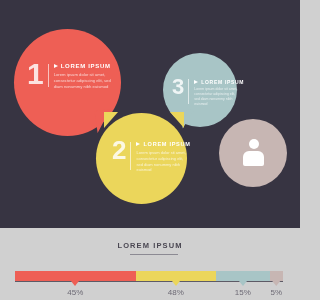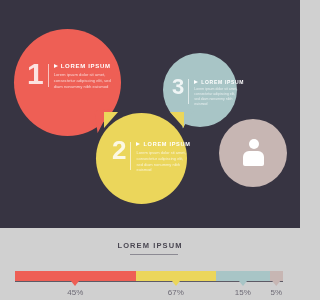--- a/index.html
+++ b/index.html
@@ -356,21 +356,21 @@
       <div class="baseline"></div>
     </div>
 
     <div class="markers">
         <div class="marker" style="left: 22.5%;">
           <div class="marker-arrow" style="border-top: 5px solid rgb(238, 95, 85);"></div>
           <div class="marker-label">45%</div>
         </div>
         <div class="marker" style="left: 60%;">
           <div class="marker-arrow" style="border-top: 5px solid rgb(235, 214, 91);"></div>
-          <div class="marker-label">67%</div>
+          <div class="marker-label">48%</div>
         </div>
         <div class="marker" style="left: 85%;">
           <div class="marker-arrow" style="border-top: 5px solid rgb(168, 197, 198);"></div>
           <div class="marker-label">15%</div>
         </div>
         <div class="marker" style="left: 97.5%;">
           <div class="marker-arrow" style="border-top: 5px solid rgb(199, 182, 179);"></div>
           <div class="marker-label">5%</div>
         </div>
       </div>

